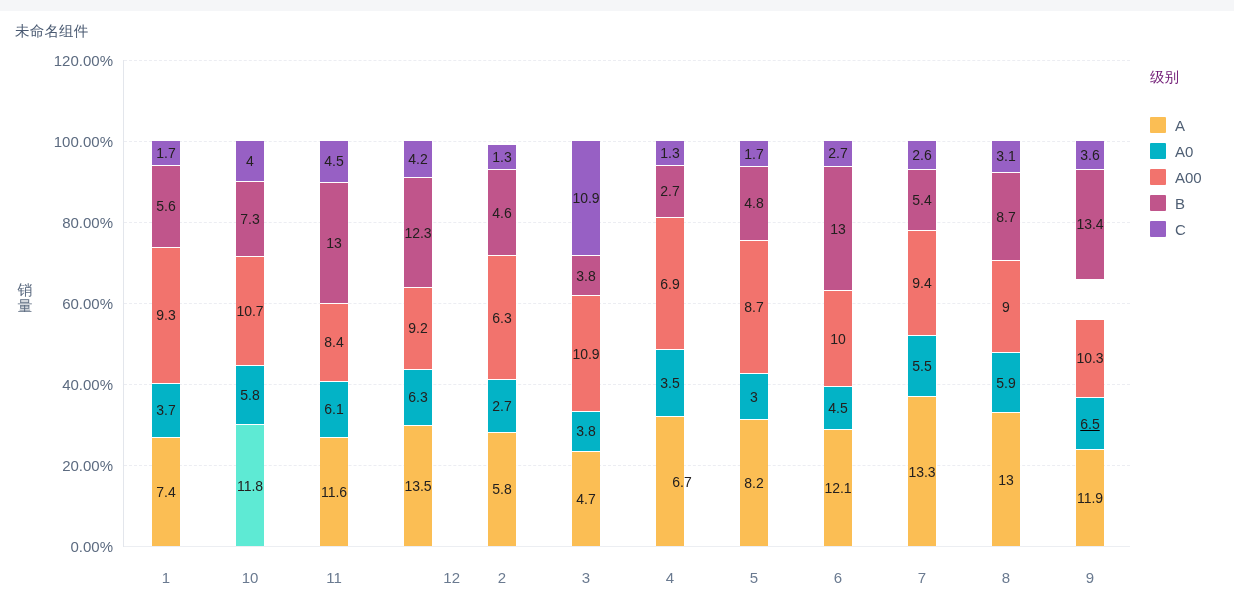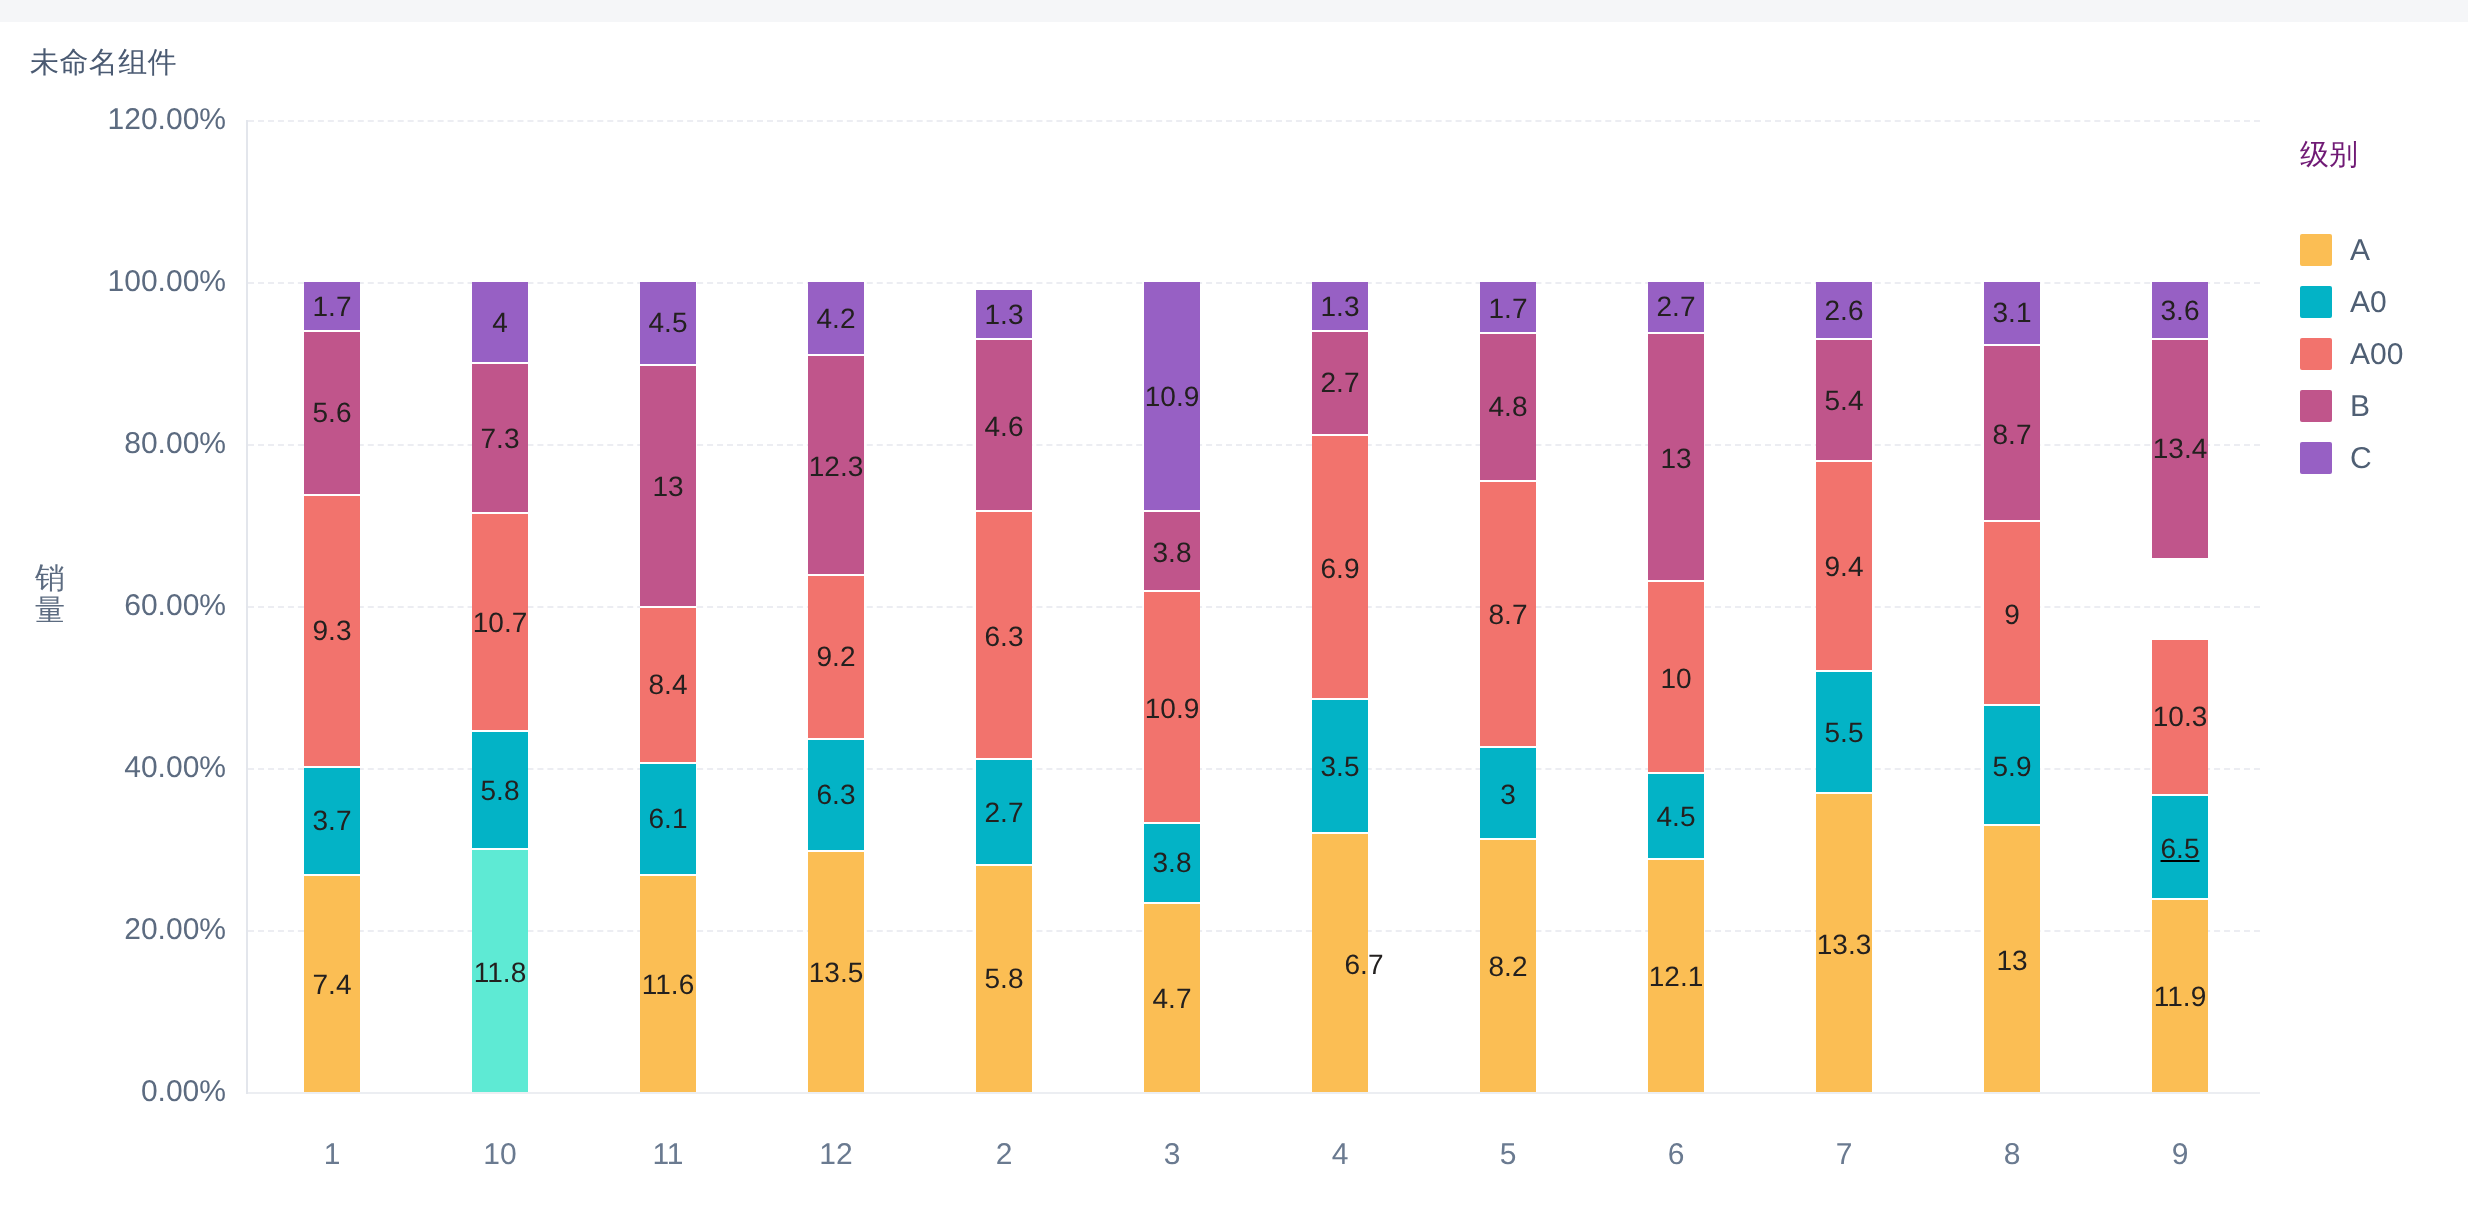--- a/index.html
+++ b/index.html
@@ -258,21 +258,21 @@
             <span class="seg-label">9.2</span>
           </div>
           <div class="seg" style="height: 109.484px; background: rgb(192, 85, 139);">
             <span class="seg-label">12.3</span>
           </div>
           <div class="seg" style="height: 37.3846px; background: rgb(151, 96, 196);">
             <span class="seg-label">4.2</span>
           </div>
         </div>
       </div>
-      <div class="xtick" style="left: 252px; bottom: -40px;">12</div>
+      <div class="xtick" style="left: 252px; bottom: -40px; text-align: right;">12</div>
       <div class="bar-col" style="left: 336px;">
         <div class="bar-stack">
           <div class="seg" style="height: 113.478px; background: rgb(251, 190, 84);">
             <span class="seg-label">5.8</span>
           </div>
           <div class="seg" style="height: 52.8261px; background: rgb(3, 179, 198);">
             <span class="seg-label">2.7</span>
           </div>
           <div class="seg" style="height: 123.261px; background: rgb(242, 115, 109);">
             <span class="seg-label">6.3</span>

